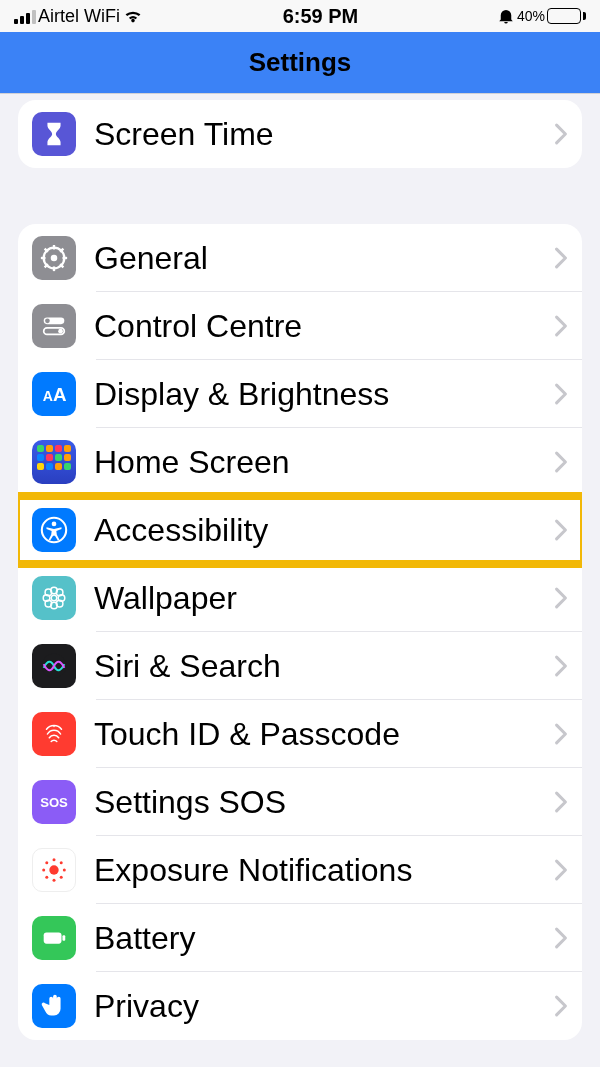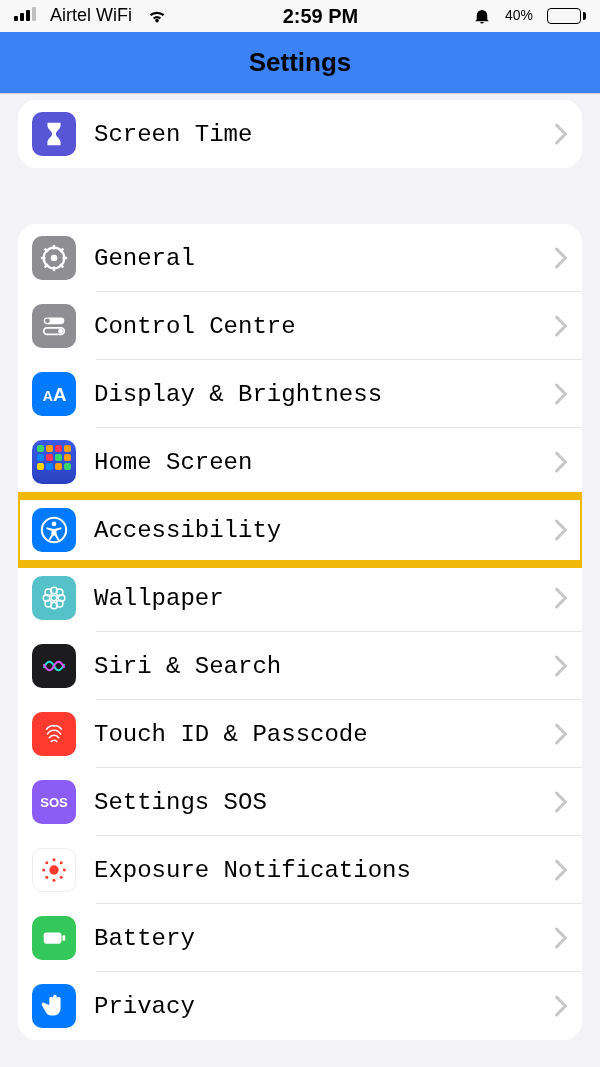--- a/index.html
+++ b/index.html
@@ -15,21 +15,21 @@
   .status-bar {
     height: 32px;
     display: flex;
     align-items: center;
     justify-content: space-between;
     padding: 0 14px;
     font-size: 20px;
     font-weight: 600;
     background: #f8f8f8;
   }
-  .status-left, .status-right { display: flex; gap: 14px; }
+  .status-left, .status-right { display: flex; align-items: center; gap: 2px; }
   .status-center { font-weight: 600; }
   .cell-bars { display: inline-flex; align-items: flex-end; gap: 2px; height: 16px; }
   .cell-bars span { width: 4px; background: #000; border-radius: 1px; }
   .cell-bars span.dim { background: #c0c0c0; }
   .wifi-icon svg { width: 22px; height: 22px; display: block; }
   .alarm-icon svg { width: 18px; height: 18px; display: block; }
   .battery {
     display: inline-flex; align-items: center; gap: 2px;
   }
   .battery-body {
@@ -73,21 +73,21 @@
   .row:last-child .sep { display: none; }
   .icon-box {
     width: 44px; height: 44px; border-radius: 10px;
     display: flex; align-items: center; justify-content: center;
     flex-shrink: 0;
     margin-right: 18px;
     color: #fff;
     font-size: 20px; font-weight: 600;
   }
   .icon-box svg { width: 30px; height: 30px; display: block; }
-  .row-label { font-size: 24px; flex: 1; color: #000; font-family: Liberation Mono, monospace; }
+  .row-label { font-size: 32px; flex: 1; color: #000; }
   .chevron {
     color: #c7c7cc;
     font-size: 28px;
   }
   .chevron svg { width: 14px; height: 22px; display: block; stroke: #c7c7cc; }
   
   .highlight-wrap {
     position: relative;
   }
   .highlight-box {
@@ -133,21 +133,21 @@
       <span style="height:11px"></span>
         <span class="dim" style="height:14px"></span>
     </span>
     <span style="font-weight:500;font-size:18px">Airtel WiFi</span>
     <span class="wifi-icon">
       <svg viewBox="0 0 24 24">
           <path fill="#000" d="M12 19a2 2 0 100-4 2 2 0 000 4zm-4.5-5.2a7 7 0 019 0l-1.7 1.8a4.5 4.5 0 00-5.6 0zM3.9 10.2a13 13 0 0116.2 0l-1.7 1.8a10.5 10.5 0 00-12.8 0z"></path>
         </svg>
     </span>
   </div>
-  <div class="status-center">2:59 PM</div>
+  <div class="status-center">6:59 PM</div>
   <div class="status-right">
     <span class="alarm-icon">
       <svg viewBox="0 0 24 24">
           <path fill="#000" d="M12 22a2.5 2.5 0 002.45-2h-4.9A2.5 2.5 0 0012 22zm7-5.5V11a7 7 0 10-14 0v5.5L3 19h18z"></path>
         </svg>
     </span>
     <span style="font-size:14px;font-weight:500">40%</span>
     <span class="battery">
       <span class="battery-body"><span class="battery-fill" id="bfill" style="width: 40%;"></span></span>
       <span class="battery-cap"></span>

